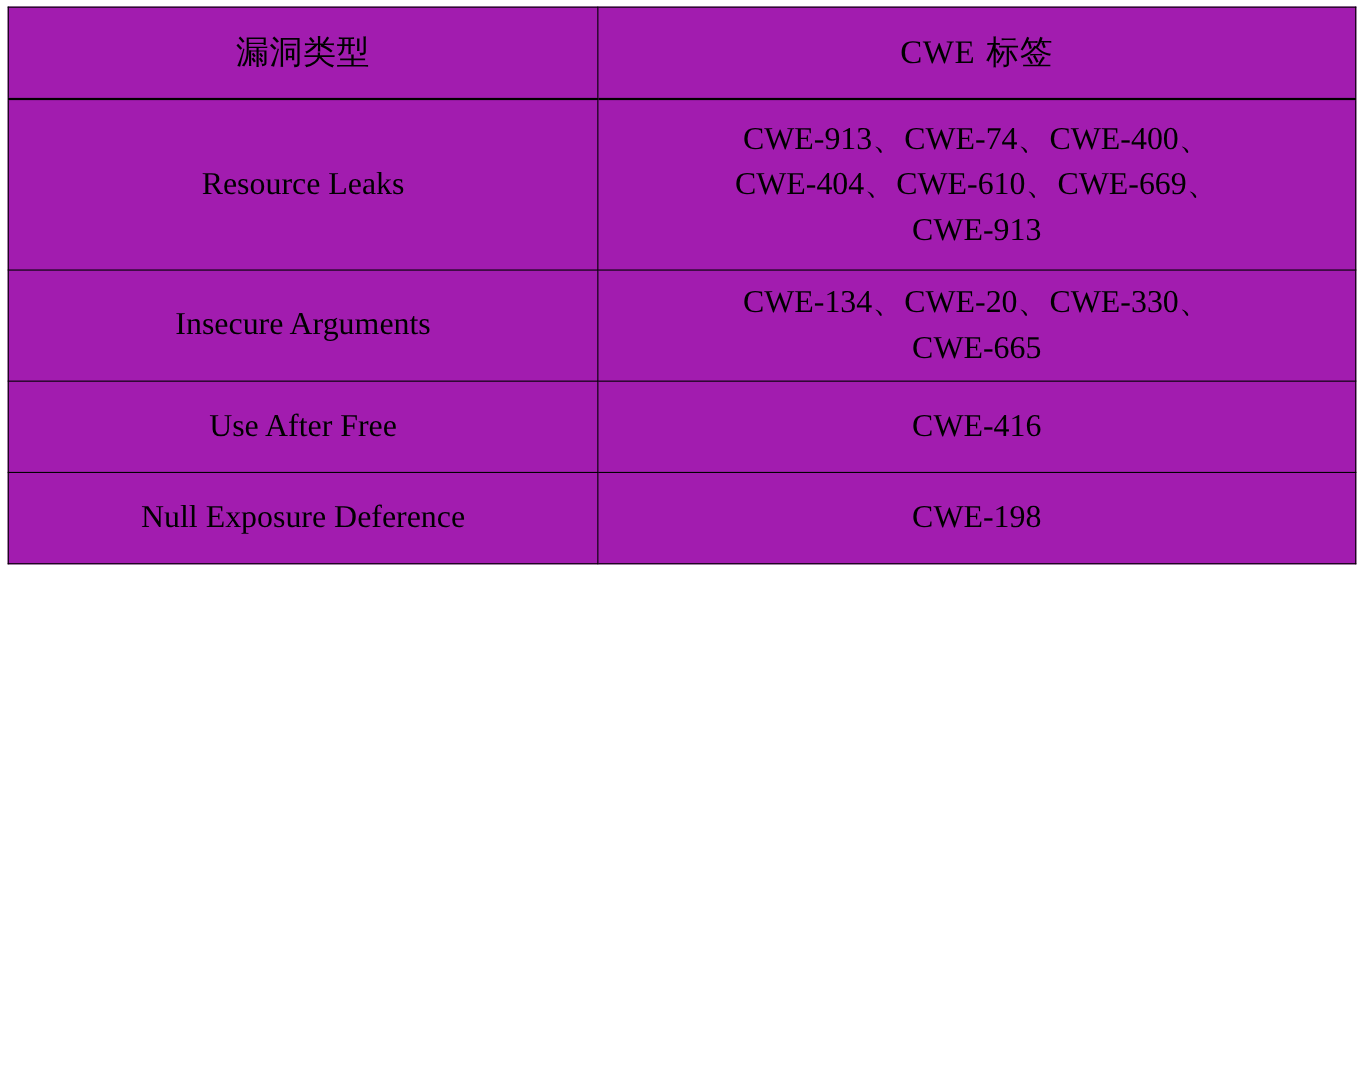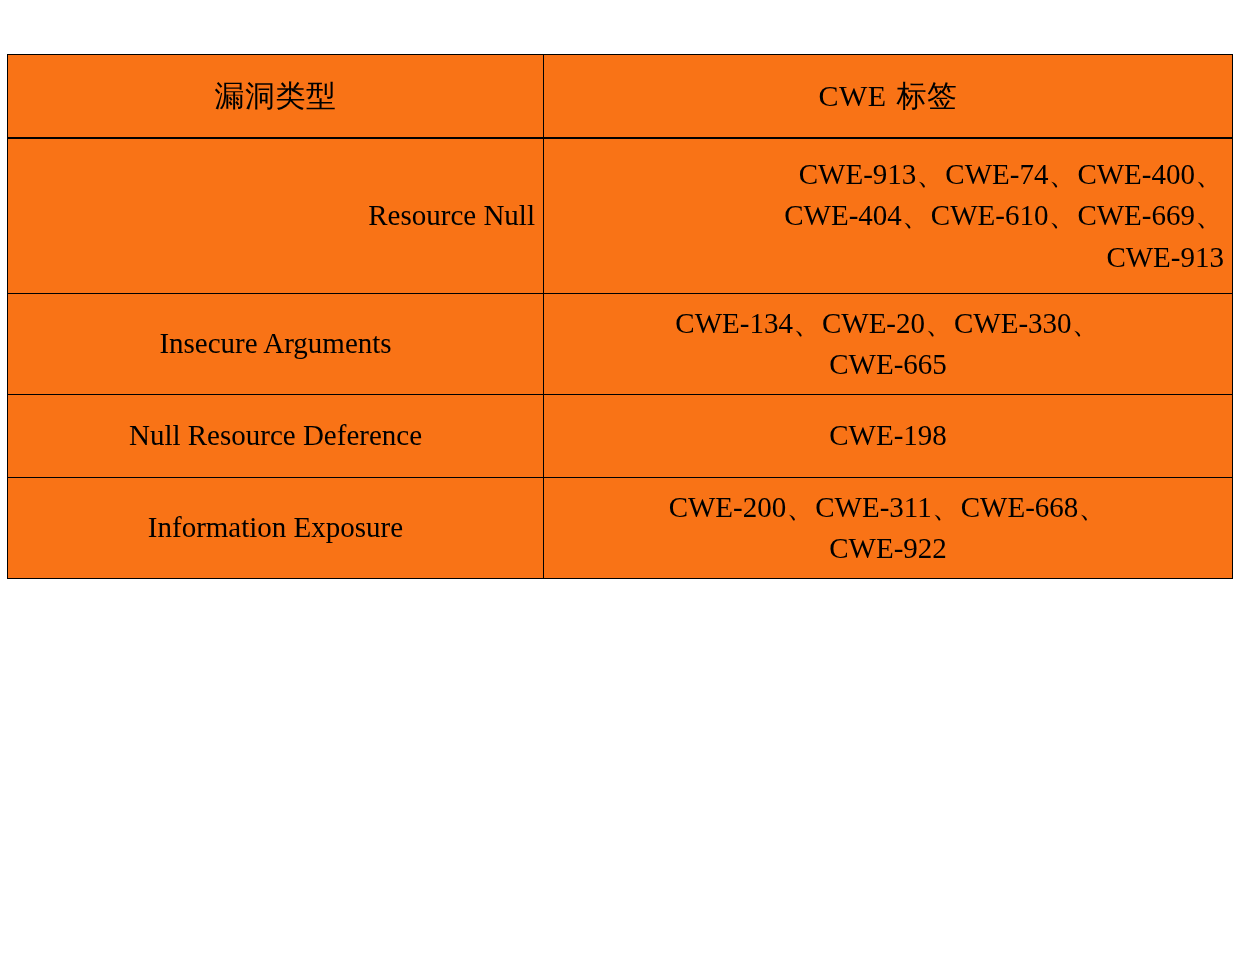--- a/index.html
+++ b/index.html
@@ -22,22 +22,21 @@
     background: #ffffff;
   }
 
   .cwe-table {
     position: absolute;
     left: 7px;
     top: 6px;
     width: 1225px;
     border-collapse: collapse;
     table-layout: fixed;
-    background: #f97316;
-    margin-top: 48px;
+    background: #a21caf;
   }
 
   .cwe-table col.col-type  { width: 536px; }
   .cwe-table col.col-label { width: 689px; }
 
   .cwe-table th,
   .cwe-table td {
     border: 1px solid #000000;
     text-align: center;
     vertical-align: middle;
@@ -58,21 +57,21 @@
   
   .cwe-table tbody td {
     font-size: 29px;
   }
 
   .cwe-table tbody tr.r-tall td   { height: 150px; }
   .cwe-table tbody tr.r-mid td    { height: 96px; }
   .cwe-table tbody tr.r-short td  { height: 78px; }
 
   
-  .rule-heavy > td { border-top-width: 2px; text-align: right; }
+  .rule-heavy > td { border-top-width: 2px; }
   .rule-heavy-bottom > td { border-bottom-width: 2px; }
 
   .cell-type  { white-space: nowrap; }
   .cell-label { word-spacing: 2px; }
 </style>
 </head>
 <body>
 
 <div class="page">
   <table class="cwe-table">
@@ -81,42 +80,41 @@
       <col class="col-label">
     </colgroup>
     <thead>
       <tr>
         <th class="cell-type">漏洞类型</th>
         <th class="cell-label">CWE 标签</th>
       </tr>
     </thead>
     <tbody id="table-body">
         <tr class="r-tall rule-heavy">
-          <td class="cell-type">Resource Null</td>
+          <td class="cell-type">Resource Leaks</td>
           <td class="cell-label">
             <div>CWE-913、CWE-74、CWE-400、</div>
             <div>CWE-404、CWE-610、CWE-669、</div>
             <div>CWE-913</div>
           </td>
         </tr>
         <tr class="r-mid">
           <td class="cell-type">Insecure Arguments</td>
           <td class="cell-label">
             <div>CWE-134、CWE-20、CWE-330、</div>
             <div>CWE-665</div>
           </td>
         </tr>
         <tr class="r-short">
-          <td class="cell-type">Null Resource Deference</td>
+          <td class="cell-type">Use After Free</td>
+          <td class="cell-label">
+            <div>CWE-416</div>
+          </td>
+        </tr>
+        <tr class="r-short">
+          <td class="cell-type">Null Exposure Deference</td>
           <td class="cell-label">
             <div>CWE-198</div>
-          </td>
-        </tr>
-        <tr class="r-mid">
-          <td class="cell-type">Information Exposure</td>
-          <td class="cell-label">
-            <div>CWE-200、CWE-311、CWE-668、</div>
-            <div>CWE-922</div>
           </td>
         </tr>
       </tbody>
   </table>
 </div>
 
 </body></html>

